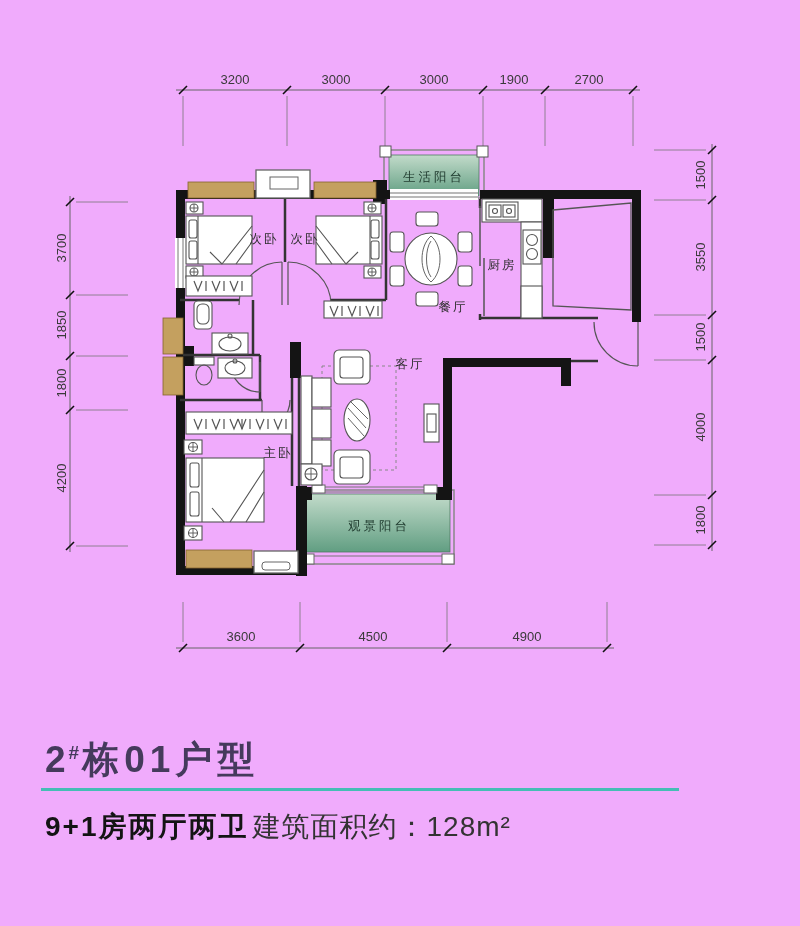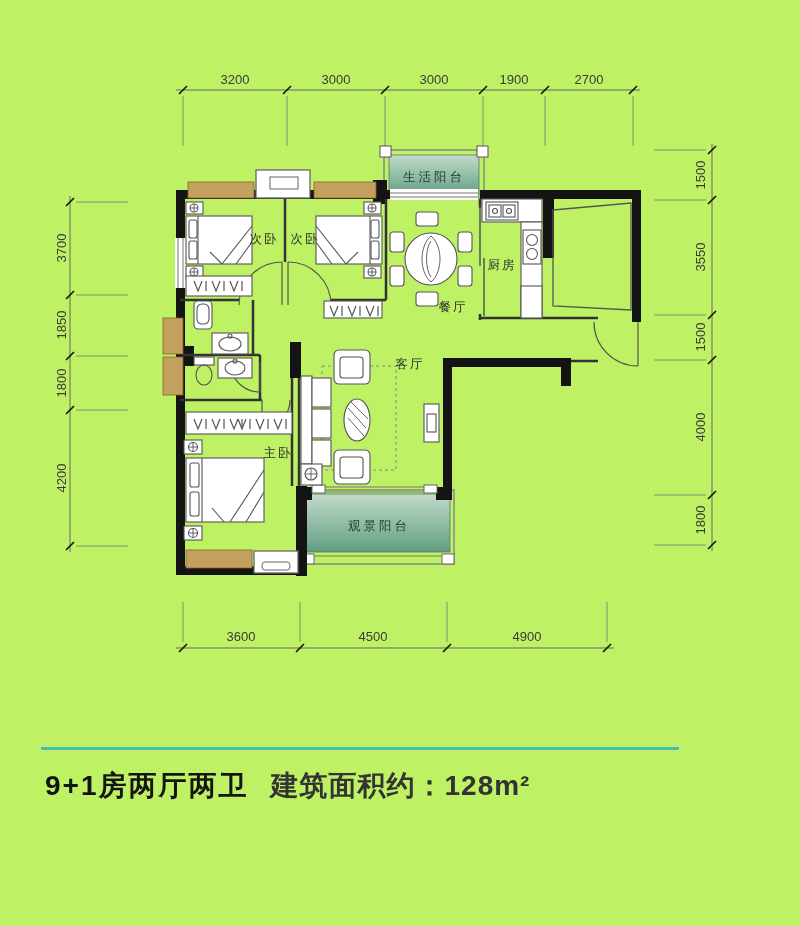--- a/index.html
+++ b/index.html
@@ -1,29 +1,29 @@
 <!DOCTYPE html>
 <html><head>
 <meta charset="utf-8">
 <style>
   html,body{margin:0;padding:0;background:#ffffff;}
-  #page{position:relative;width:800px;height:926px;background:#bef264;overflow:hidden;
+  #page{position:relative;width:800px;height:926px;background:#f0abfc;overflow:hidden;
         font-family:"Liberation Sans",sans-serif;}
   svg text{font-family:"Liberation Sans","DejaVu Sans",sans-serif;}
   .dim-text{font-size:13px;fill:#3a3a3a;}
   .room-label{font-size:12.5px;fill:#2e2e2e;letter-spacing:2px;}
   .room-label-balcony{font-size:12.5px;fill:#1f3a2e;letter-spacing:3px;}
   .footer{position:absolute;left:45px;top:740px;width:720px;}
   .title{margin:0;font-size:37px;font-weight:800;color:#453a5c;letter-spacing:3px;line-height:1.1;}
   .title sup{font-size:19px;font-weight:800;}
   .title .unit-suffix{letter-spacing:5px;}
   .rule{width:638px;height:3px;background:#45bdb5;margin:7px 0 0 -4px;}
   .subtitle{margin:17px 0 0 0;font-size:28px;color:#1c1c1c;}
   .subtitle .layout{font-weight:800;letter-spacing:2px;color:#141414;}
-  .subtitle .area{font-weight:700;margin-left:22px;letter-spacing:1px;color:#333;}
+  .subtitle .area{font-weight:400;margin-left:4px;letter-spacing:1px;color:#333;}
 </style>
 </head>
 <body>
 
 <div id="page">
 
 <svg width="800" height="700" viewBox="0 0 800 700">
   <defs>
     <linearGradient id="grn" x1="0" y1="0" x2="0" y2="1">
       <stop offset="0" stop-color="#c2dbca"></stop>
@@ -364,17 +364,18 @@
     <text class="room-label" x="502" y="269">厨房</text>
     <text class="room-label" x="453" y="311">餐厅</text>
     <text class="room-label" x="410" y="368">客厅</text>
     <text class="room-label" x="278" y="457">主卧</text>
     <text class="room-label-balcony" x="379" y="530">观景阳台</text>
   </g>
 </svg>
 
 
 <div class="footer">
+  <h1 class="title"><span>2</span><sup>#</sup><span class="unit-suffix">栋01户型</span></h1>
   <div class="rule"></div>
   <p class="subtitle"><span class="layout">9+1房两厅两卫</span><span class="area">建筑面积约：128m²</span></p>
 </div>
 
 </div>
 
 </body></html>

